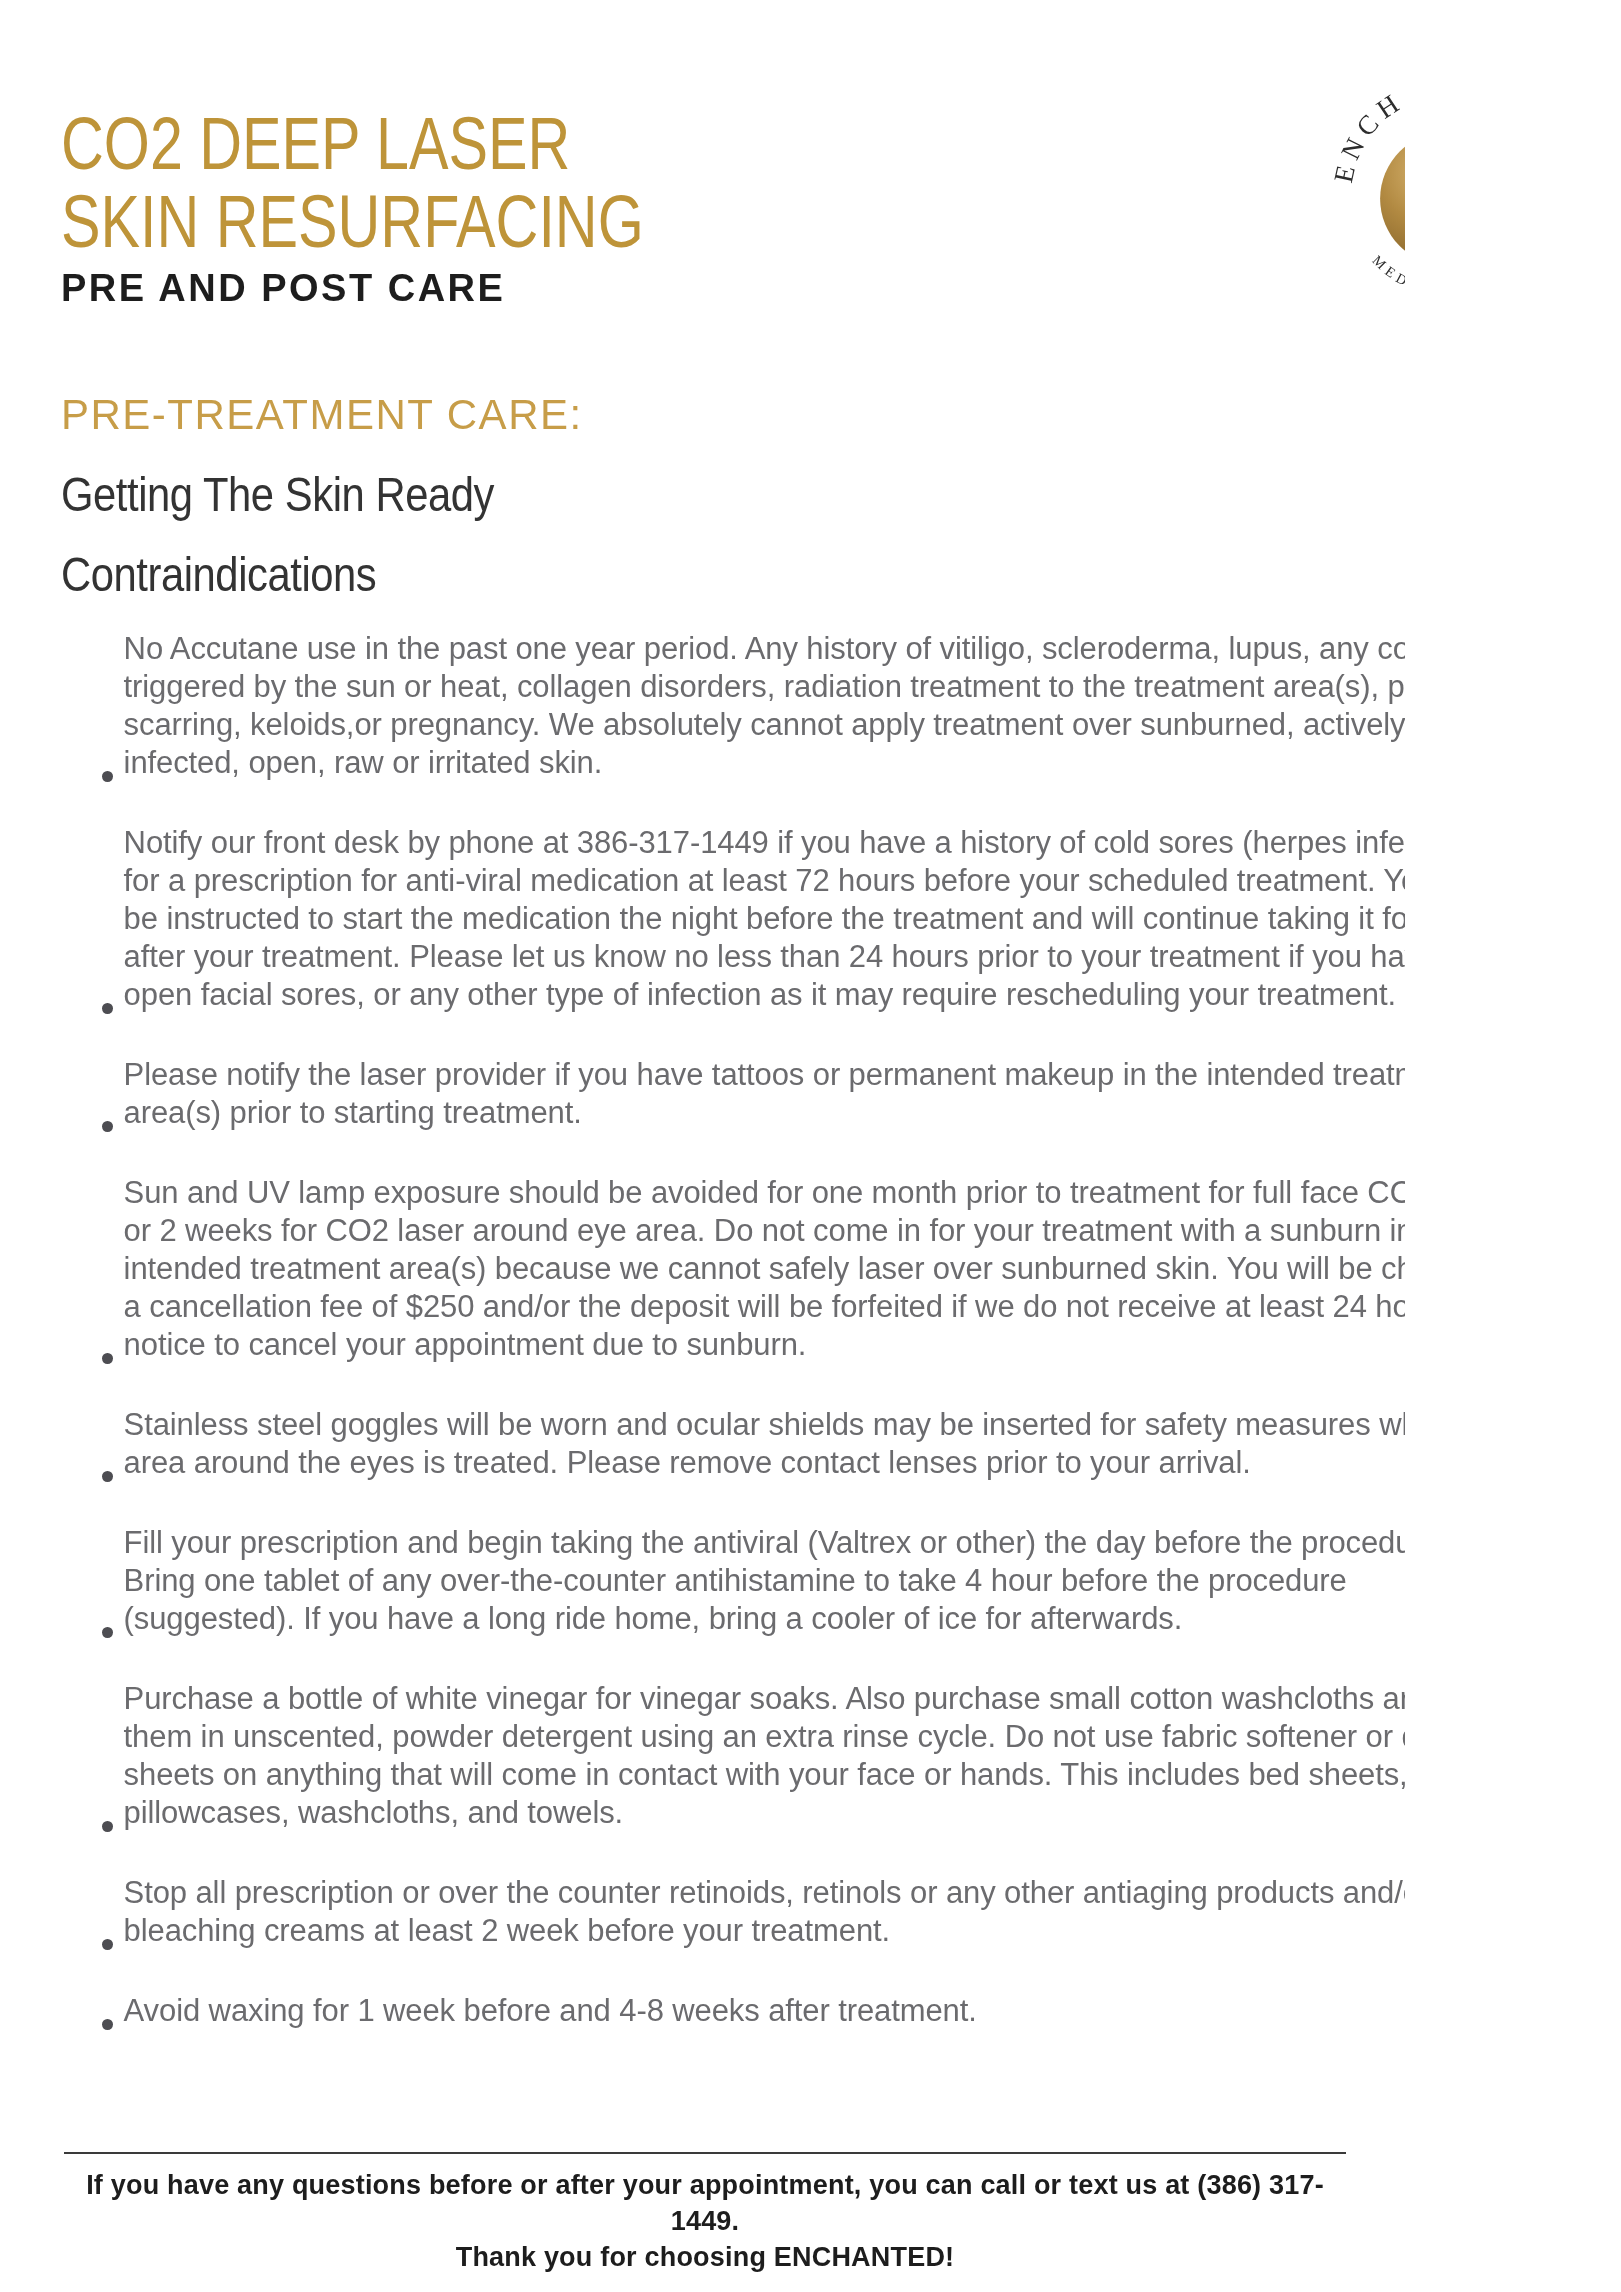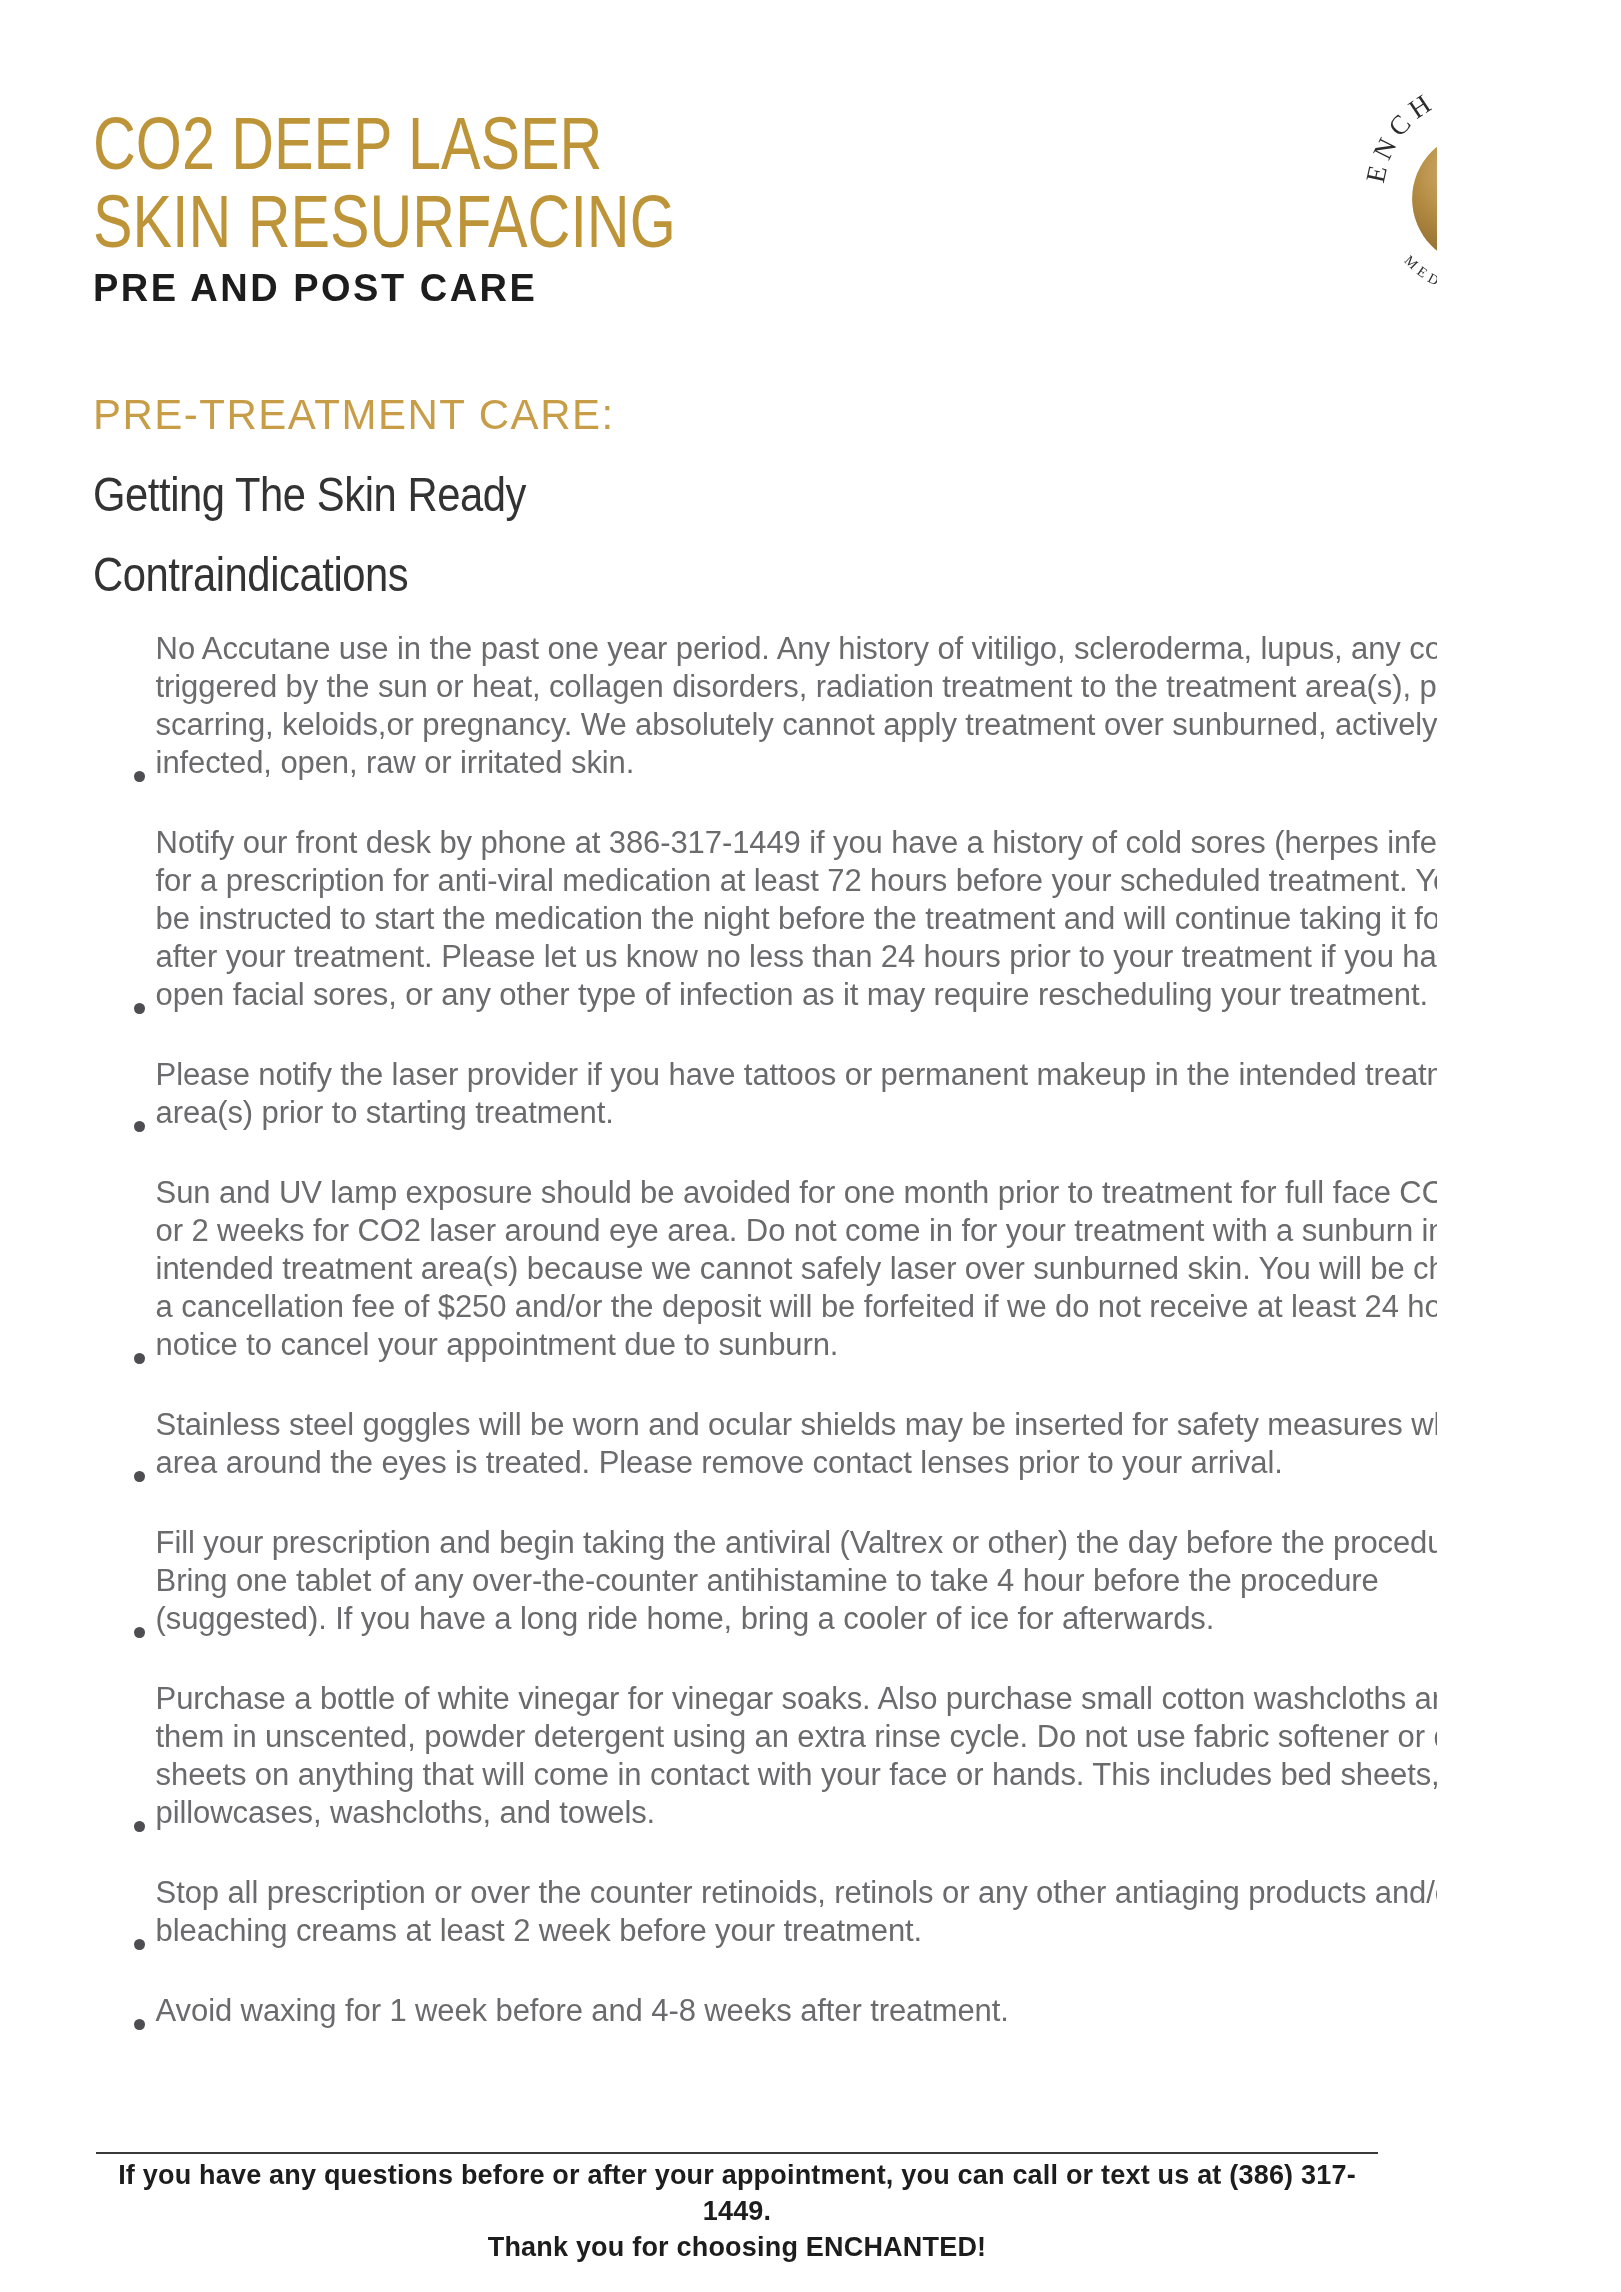--- a/index.html
+++ b/index.html
@@ -2,21 +2,20 @@
 <html style="--gold_title: #BE9439; --gold_section: #C79D48; --heading_gray: #333333; --body_gray: #6B6B6E; --dot_gray: #4D4D52; --ink_dark: #1D1D1D; --rule_gray: #3A3A3A; --logo_ink: #2D2D2D; --moon_gold_light: #D9B672; --moon_gold_mid: #AE8640; --moon_gold_dark: #7C5B24;"><head>
 <meta charset="utf-8">
 <style>
   html,body{margin:0;padding:0;background:#ffffff;}
   .page{
     position:relative;
     width:1405px;height:2293px;
     background:#ffffff;
     font-family:"Liberation Sans", sans-serif;
     overflow:hidden;
-    margin-left:32px;
   }
   
   .header{position:relative;padding:104px 0 0 61px;}
   .h1{
     margin:0;font-weight:400;
     font-size:75px;line-height:78px;
     color:var(--gold_title,#BE9439);
     transform:scaleX(0.79);transform-origin:left top;
     letter-spacing:0px;white-space:nowrap;
   }
@@ -65,21 +64,21 @@
     flex:0 0 auto;
     width:10.8px;height:10.8px;border-radius:50%;
     background:var(--dot_gray,#4D4D52);
     margin:13.7px 10.8px 0 0;
   }
   .btext{flex:1 1 auto;}
   
   .footer{
     position:absolute;left:64px;right:59px;top:2152px;
     border-top:2.9px solid var(--rule_gray,#3A3A3A);
-    padding-top:3px;text-align:center;
+    padding-top:13px;text-align:center;
     font-weight:700;color:var(--ink_dark,#1D1D1D);
     font-size:27px;line-height:36px;letter-spacing:0.2px;
   }
   .footer .line2{margin-top:0px;}
 </style>
 </head>
 <body>
 
 <div class="page">
 

